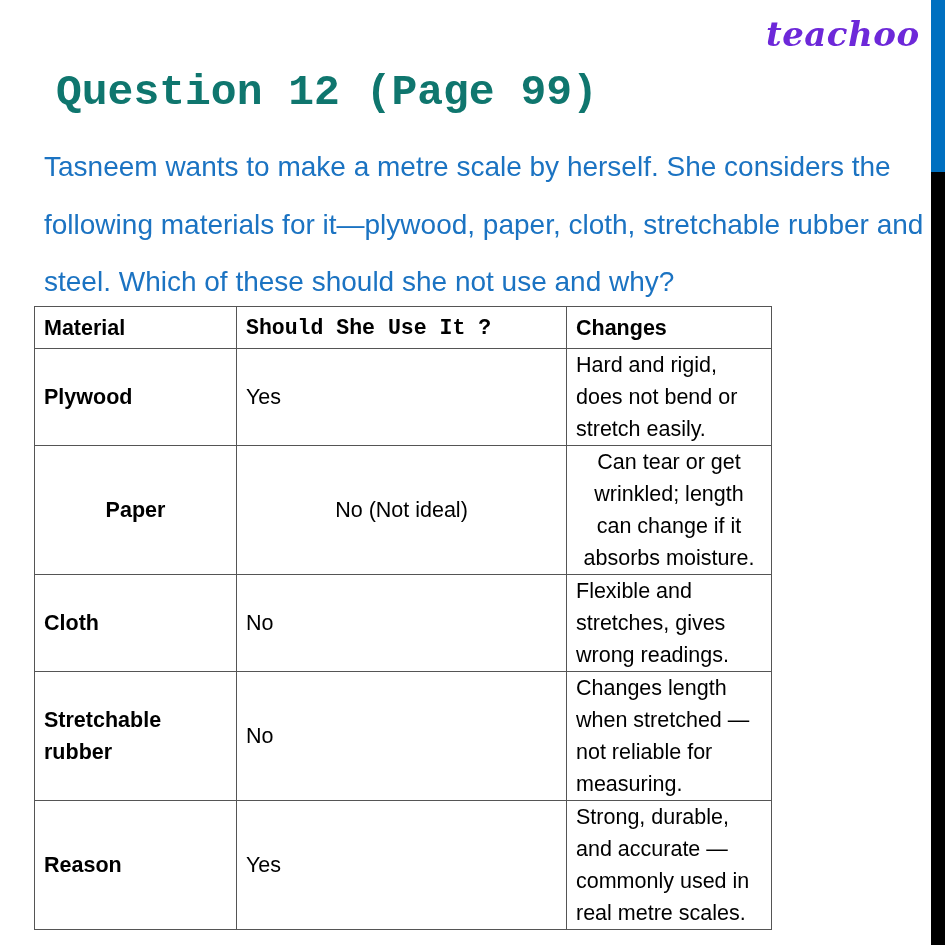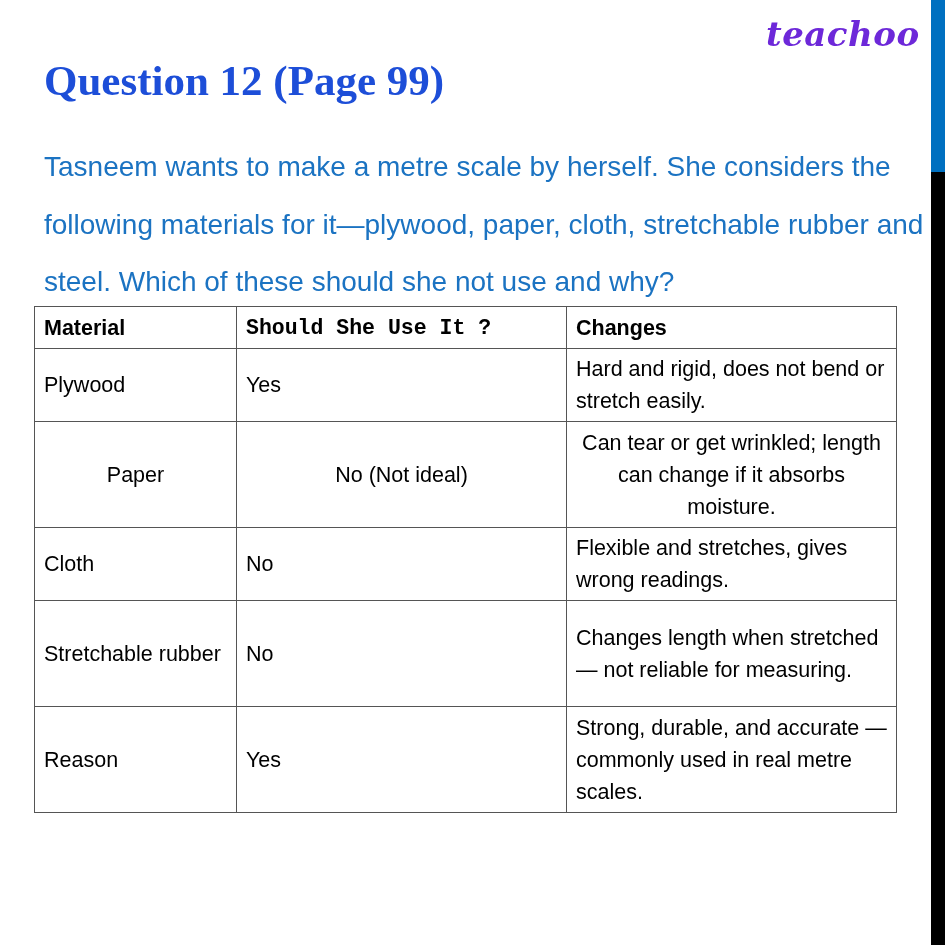--- a/index.html
+++ b/index.html
@@ -16,41 +16,41 @@
       position: absolute; left: 931px; top: 172px; width: 14px; height: 773px;
       background: #000000;
     }
     .logo {
       position: absolute; left: 766px; top: 14px;
       font-family: "DejaVu Serif", serif; font-style: italic; font-weight: bold;
       font-size: 34px; color: #6d28d9; letter-spacing: 0.5px;
     }
     .title {
       position: absolute; left: 44px; top: 56px;
-      font-family: Liberation Serif, serif; font-weight: bold;
-      font-size: 43px; color: #1d4ed8; margin: 0;
+      font-family: Liberation Mono, monospace; font-weight: bold;
+      font-size: 43px; color: #0f766e; margin: 12px;
     }
     .question {
       position: absolute; left: 44px; top: 138px; width: 880px;
       font-family: "Liberation Sans", sans-serif;
       font-size: 28px; line-height: 57.5px; color: #1b73c2; margin: 0;
     }
     table.materials {
       position: absolute; left: 34px; top: 306px;
-      border-collapse: collapse; width: 863px;
+      border-collapse: collapse; width: 738px;
       font-family: "Liberation Sans", sans-serif; font-size: 21.5px; color: #000; border-radius: 7px;
     }
     table.materials th, table.materials td {
       border: 1.5px solid #555; padding: 0 9px; text-align: left;
       vertical-align: middle; line-height: 32px;
     }
     table.materials th { font-weight: bold; height: 41px; }
     .col1 { width: 183px; }
     .col2 { width: 311px; font-family: Liberation Mono, monospace; }
-    td.mat { font-weight: normal; }
+    td.mat { font-weight: bold; }
     tr.r1 td { height: 72px; }
     tr.r2 td { height: 105px; text-align: center; }
     tr.r3 td { height: 72px; }
     tr.r4 td { height: 105px; }
     tr.r5 td { height: 105px; margin-top: 40px; }
   </style>
 </head>
 <body>
 
 <div class="sidebar-blue"></div>

